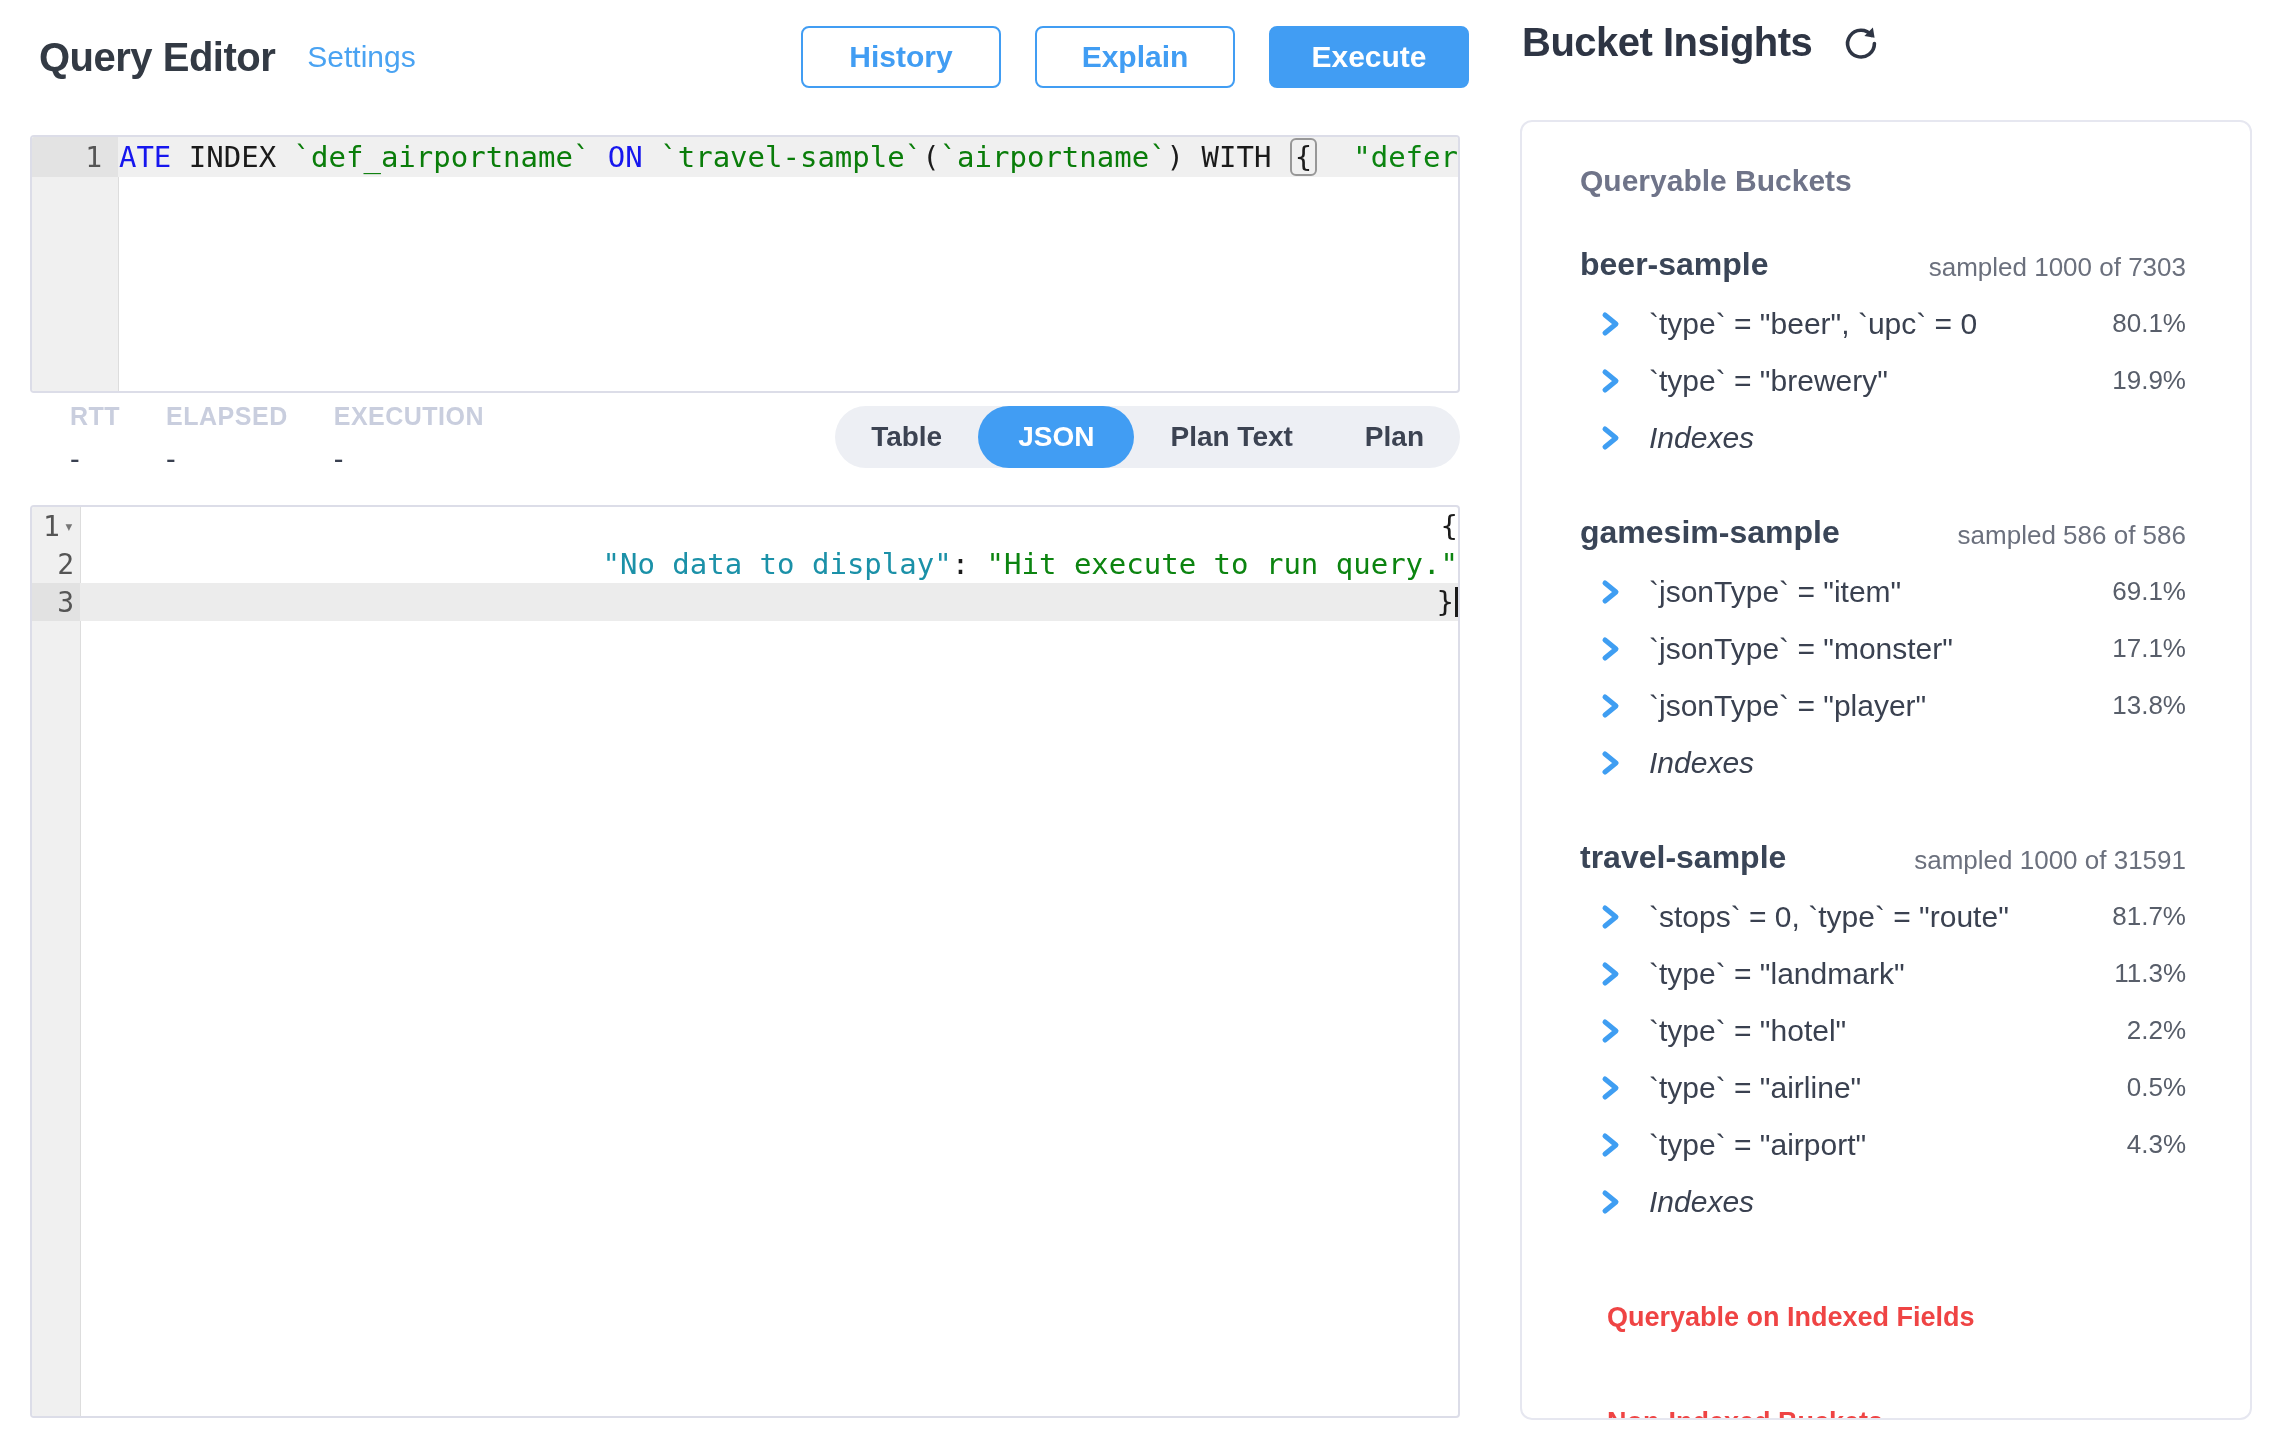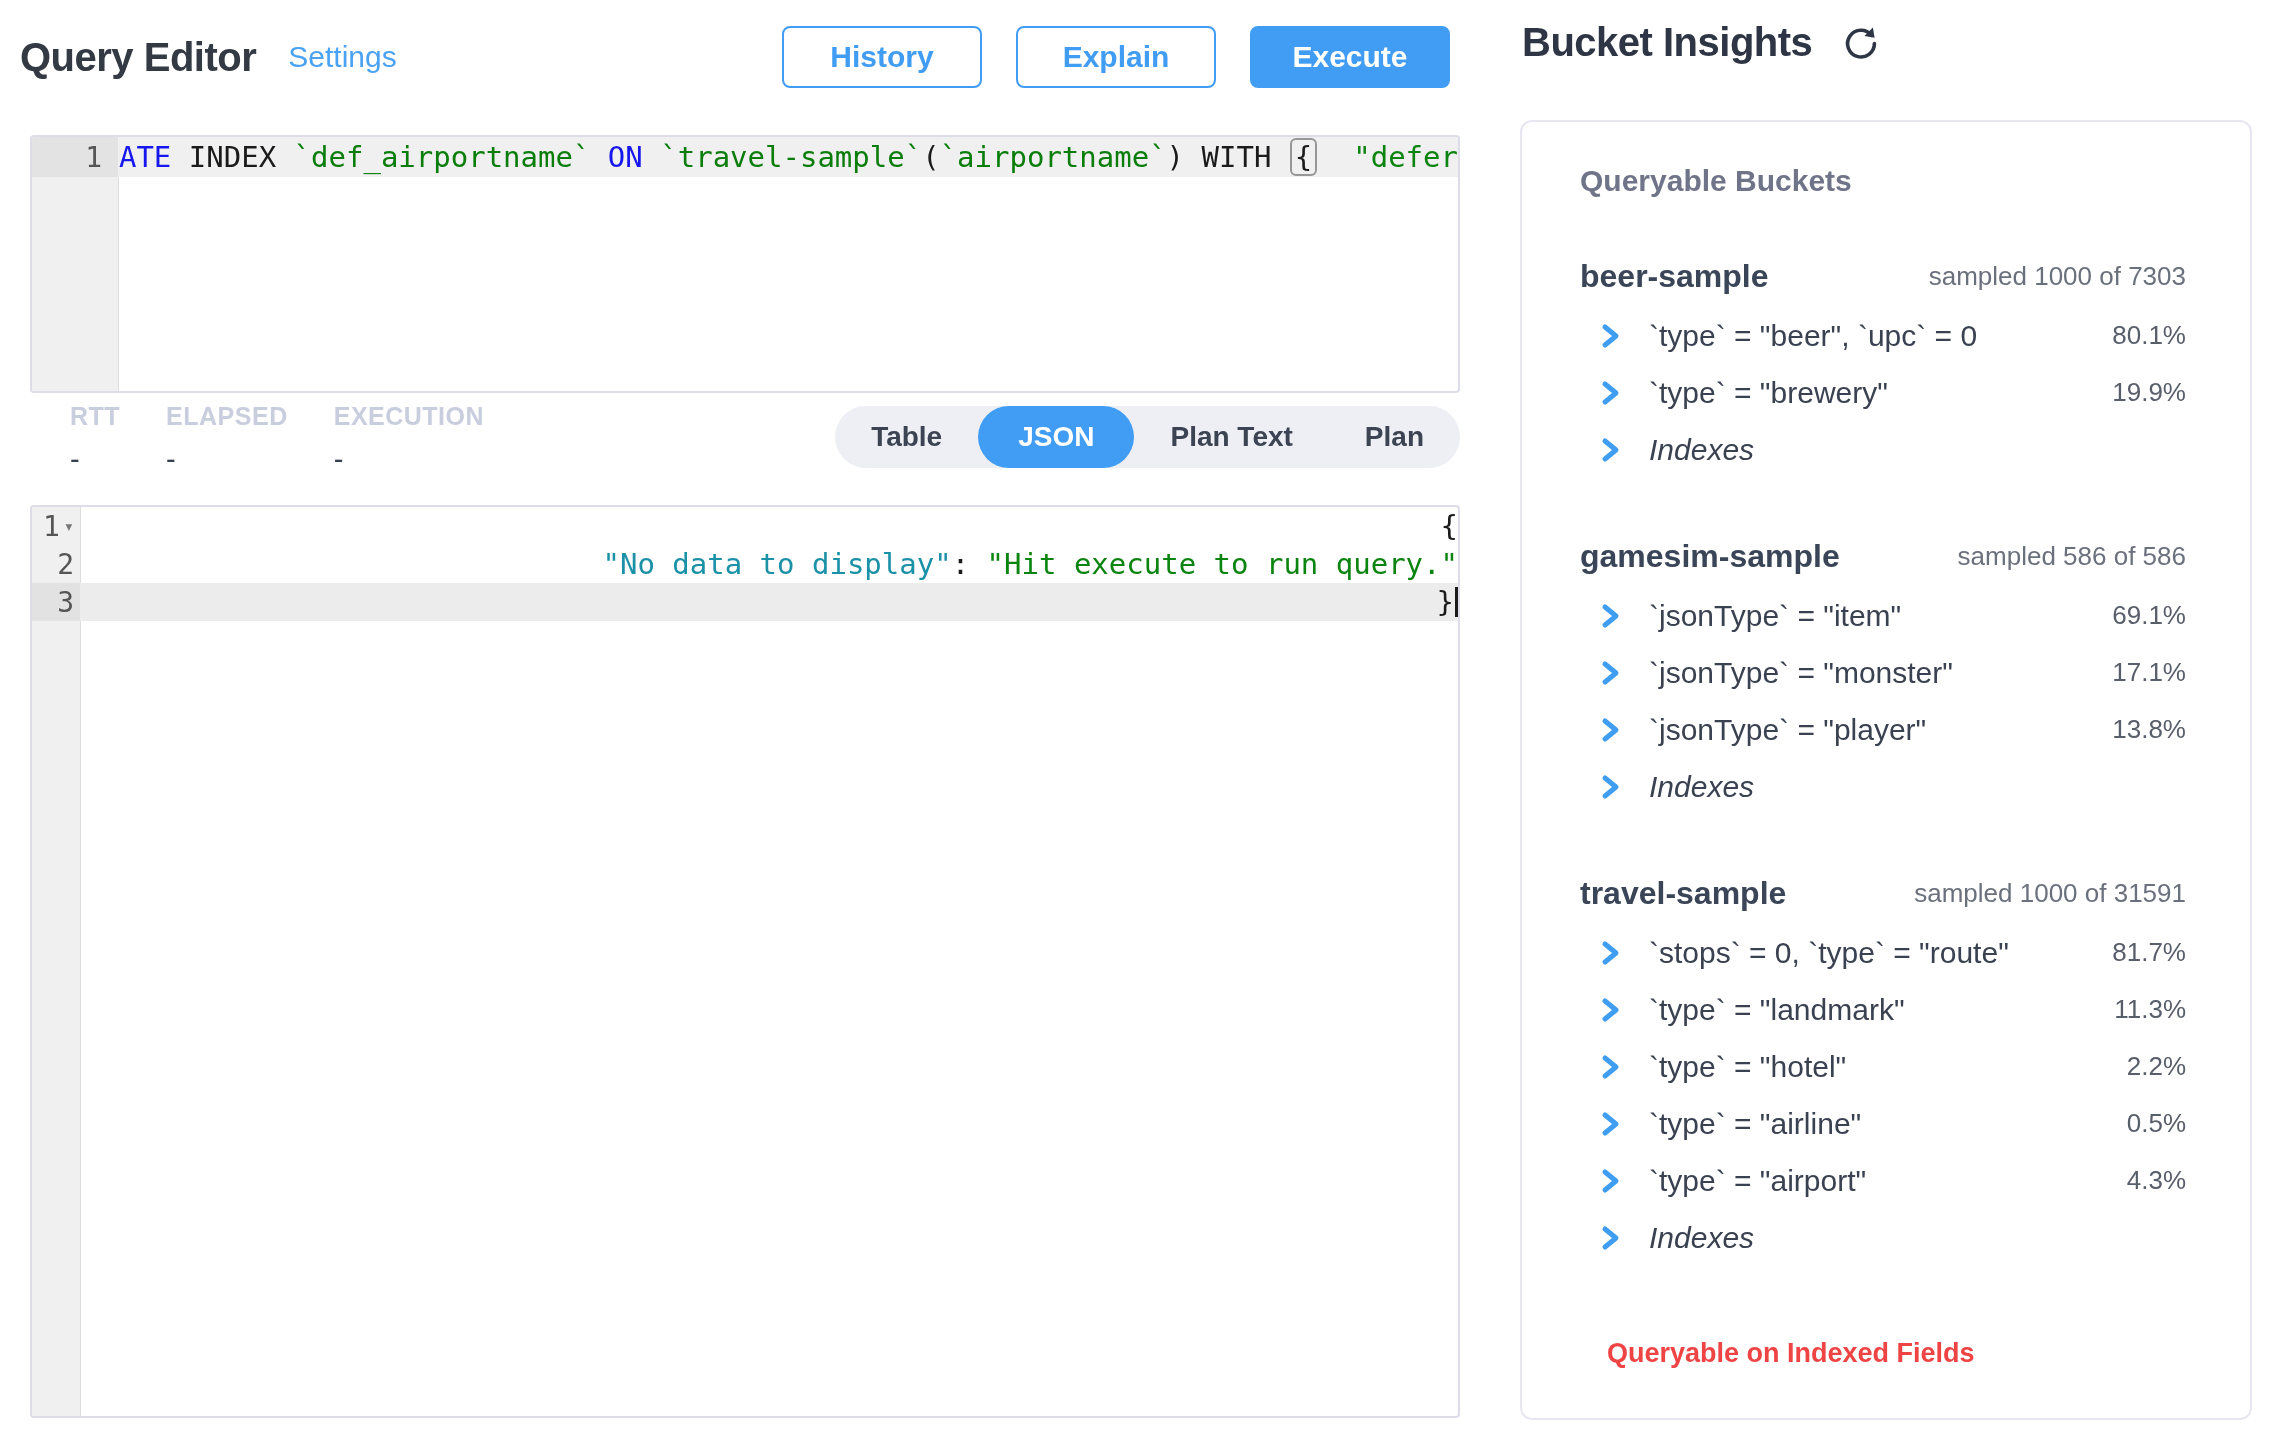--- a/index.html
+++ b/index.html
@@ -1,19 +1,19 @@
 <!DOCTYPE html>
 <html><head>
 <meta charset="utf-8">
 <style>
   html,body{margin:0;padding:0;background:#ffffff;}
   .app{position:relative;width:2286px;height:1454px;font-family:"Liberation Sans",sans-serif;background:#fff;overflow:hidden;}
 
   
-  .qe-header{position:absolute;left:20px;top:22px;width:1430px;height:70px;display:flex;align-items:center;justify-content:space-between;}
+  .qe-header{position:absolute;left:39px;top:22px;width:1430px;height:70px;display:flex;align-items:center;justify-content:space-between;}
   .qe-title-wrap{display:flex;align-items:center;}
   .qe-title{font-size:40px;font-weight:bold;color:#333a44;letter-spacing:-0.5px;}
   .qe-settings{font-size:30px;color:#4aa3f2;margin-left:32px;cursor:pointer;}
   .qe-buttons{display:flex;gap:34px;}
   .btn{min-width:200px;height:62px;border-radius:8px;display:flex;align-items:center;justify-content:center;
        font-size:30px;font-weight:bold;box-sizing:border-box;cursor:pointer;}
   .btn.outline{background:#fff;border:2px solid #419df3;color:#419df3;}
   .btn.solid{background:#419df3;border:2px solid #419df3;color:#fff;}
 
   
@@ -59,21 +59,21 @@
   .tab.active{background:#419df3;color:#fff;padding:0 40px;}
 
   
   .bi-title-row{position:absolute;left:1522px;top:20px;display:flex;align-items:center;gap:28px;}
   .bi-title{font-size:40px;font-weight:bold;color:#2e3544;letter-spacing:-0.5px;}
   .bi-refresh{width:42px;height:42px;cursor:pointer;display:flex;align-items:center;justify-content:center;}
 
   .bi-card{position:absolute;left:1520px;top:120px;width:732px;height:1300px;box-sizing:border-box;
            border:2px solid #e6e7f0;border-radius:12px;background:#fff;padding:42px 64px 0 58px;overflow:hidden;}
   .bi-section-h{font-size:30px;font-weight:bold;color:#6f7489;}
-  .bucket-head{display:flex;align-items:center;justify-content:space-between;margin-top:60px;}
+  .bucket-head{display:flex;align-items:flex-end;justify-content:space-between;margin-top:48px;}
   .bucket-name{font-size:32px;font-weight:bold;color:#3a4557;}
   .bucket-sampled{font-size:26px;color:#6b707d;}
   .bucket-rows{margin-top:12px;}
   .b-row{display:flex;align-items:center;height:57px;padding-left:17px;cursor:pointer;}
   .b-row .chev{width:26px;height:26px;flex:0 0 26px;display:flex;align-items:center;}
   .b-row .cond{font-size:30px;color:#3a4150;margin-left:26px;flex:1;white-space:nowrap;overflow:hidden;}
   .b-row .cond.italic{font-style:italic;}
   .b-row .pct{font-size:26px;color:#585e6a;text-align:right;min-width:110px;}
   .bucket-block{margin-bottom:14px;}
   .bi-bottom-h{font-size:27px;font-weight:bold;color:#ef4444;margin-left:27px;}

